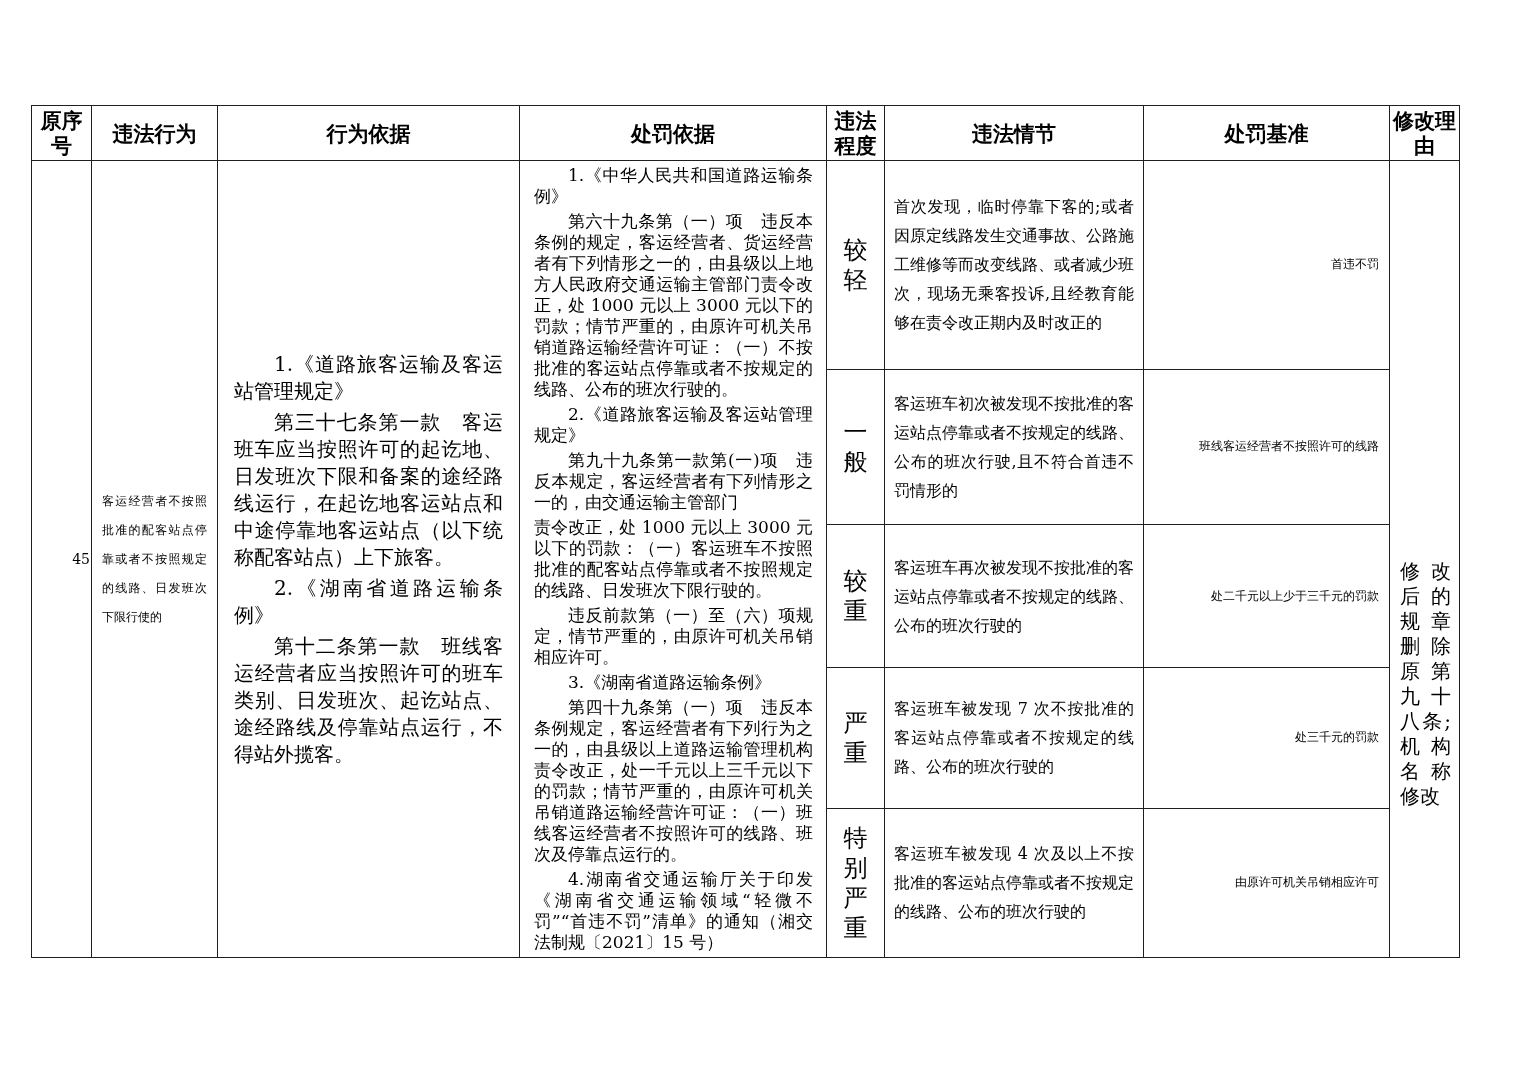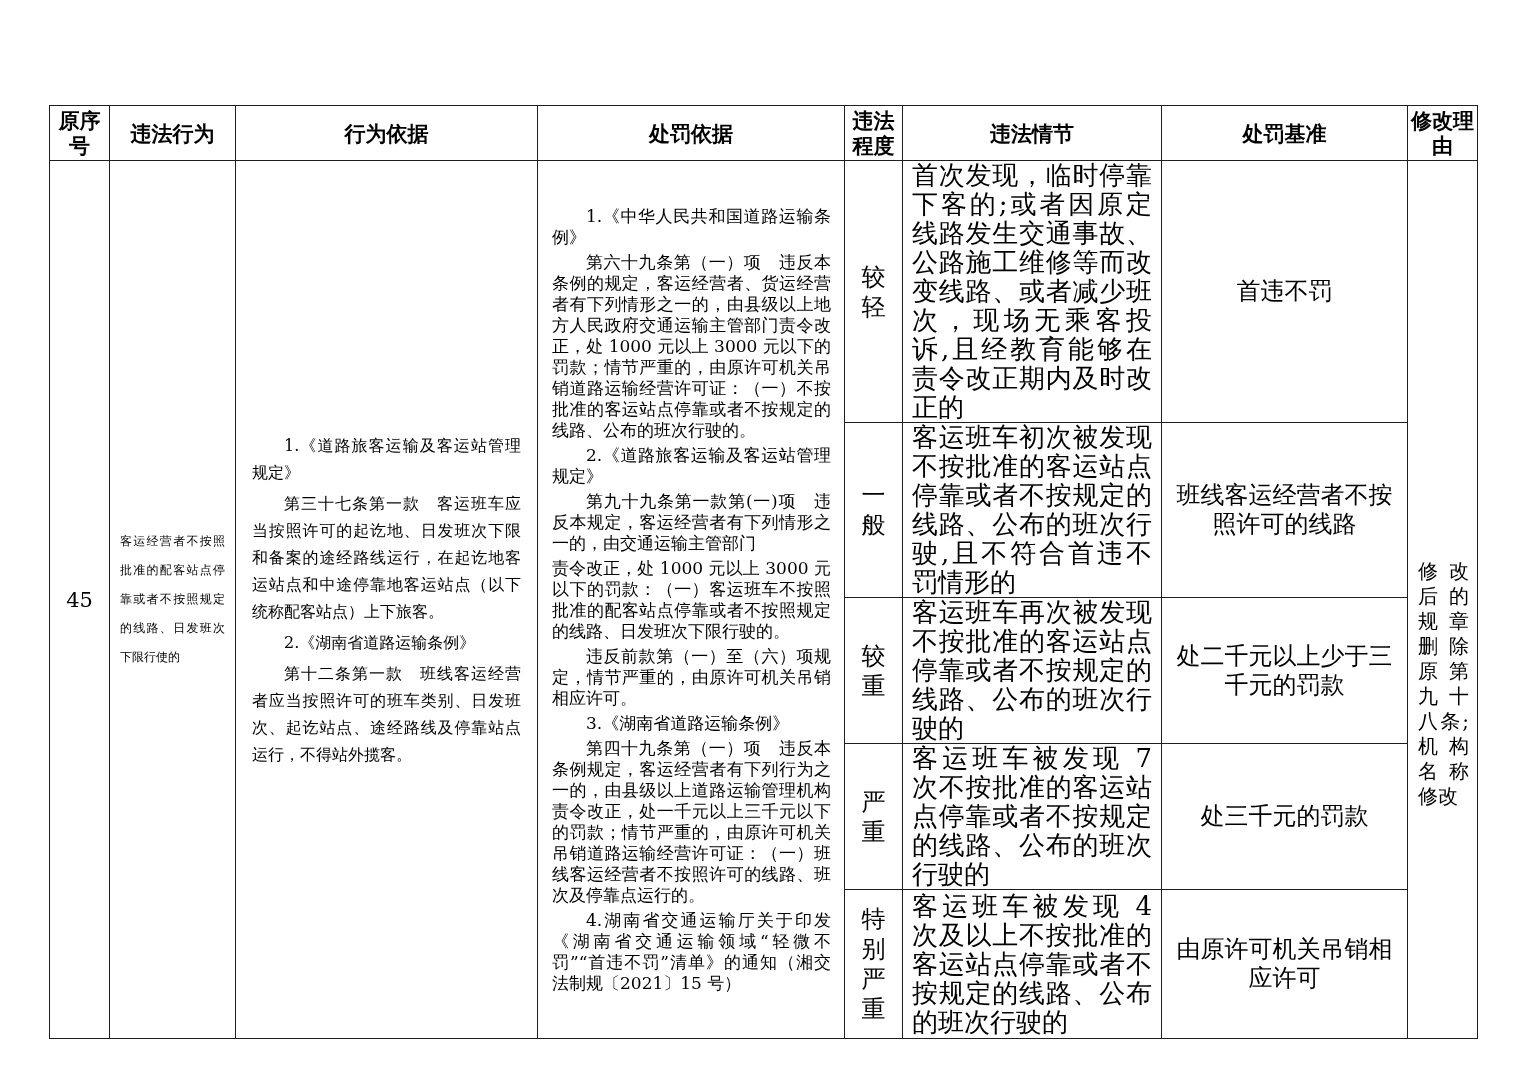--- a/index.html
+++ b/index.html
@@ -6,21 +6,21 @@
   body{
     width:1520px;height:1074px;
     background:#ffffff;
     font-family:"DejaVu Serif","Liberation Serif",serif;
     color:#000;
     position:relative;
     overflow:hidden;
   }
   table.reg{
     position:absolute;
-    left:49px;top:105px;
+    left:31px;top:105px;
     width:1428px;
     border-collapse:collapse;
     table-layout:fixed;
   }
   table.reg th, table.reg td{
     border:1px solid #1f1f1f;
     overflow:hidden;
     box-sizing:border-box;
   }
   tr.r-head{height:52px;}
@@ -31,33 +31,33 @@
   tr.r5{height:149px;}
   th{
     font-weight:bold;
     font-size:21px;
     line-height:25px;
     text-align:center;
     vertical-align:middle;
     padding:2px;
   }
   td.serial{
-    text-align:center;
+    text-align:right;
     vertical-align:middle;
-    font-size:21px;
+    font-size:14px;
   }
   td.violation{
     font-size:12px;
     line-height:29px;
     text-align:justify;
     vertical-align:middle;
     padding:0 10px;
   }
   td.behavior{
-    font-size:16px;
+    font-size:20px;
     line-height:27px;
     text-align:justify;
     vertical-align:middle;
     padding:0 12px;
   }
   td.behavior p, td.punish p{
     margin:4px;
     text-indent:2em;
   }
   td.punish p.no-indent{text-indent:0;}
@@ -69,30 +69,30 @@
     padding:0 9px 0 10px;
   }
   td.degree{
     text-align:center;
     vertical-align:middle;
     font-size:24px;
     line-height:30px;
     padding:0 6px;
   }
   td.circumstance{
-    font-size:26px;
+    font-size:16px;
     line-height:29px;
     text-align:justify;
     vertical-align:middle;
     padding:0 9px;
   }
   td.benchmark{
-    font-size:24px;
+    font-size:12px;
     line-height:29px;
-    text-align:center;
+    text-align:right;
     vertical-align:middle;
     padding:0 10px;
   }
   td.reason{
     font-size:20px;
     line-height:25px;
     vertical-align:top;
     text-align:justify;
     padding:398px 8px 0 10px;
   }

